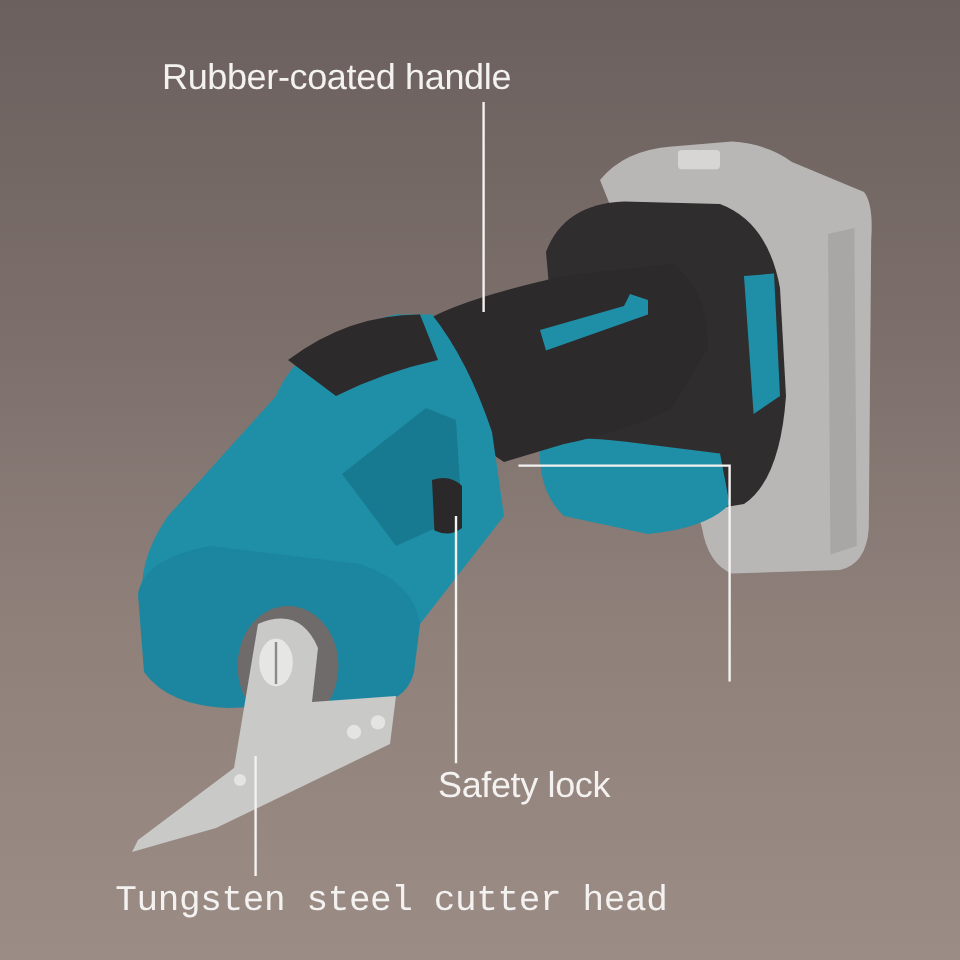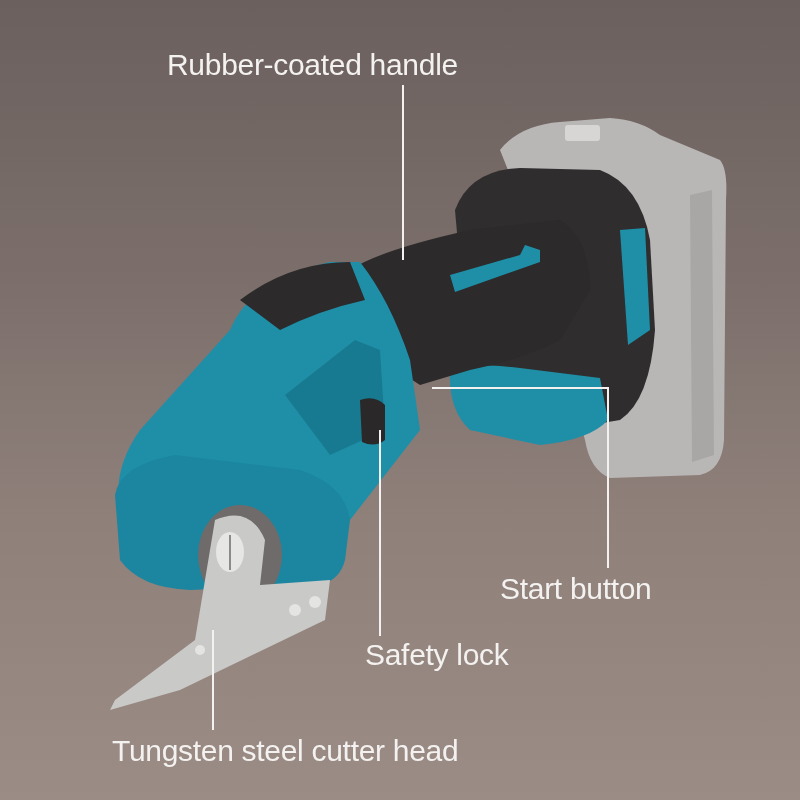--- a/index.html
+++ b/index.html
@@ -61,17 +61,16 @@
     </g>
 
     <g stroke="#f4f2f0" stroke-width="2" fill="none">
       <line x1="403" y1="85" x2="403" y2="260"></line>
       <polyline points="432,388 608,388 608,568"></polyline>
       <line x1="380" y1="430" x2="380" y2="636"></line>
       <line x1="213" y1="630" x2="213" y2="730"></line>
     </g>
   </svg>
 
-  <div class="label" style="left:135px; top:50px;margin-left:32px;">Rubber-coated handle</div>
-  <div class="label" style="left:500px; top:574px;">Start button</div>
+  <div class="label" style="left:135px; top:50px;">Rubber-coated handle</div>
   <div class="label" style="left:335px; top:640px;margin-left:30px;">Safety lock</div>
-  <div class="label" style="left:112px; top:736px;">Tungsten steel cutter head</div>
+  <div class="label" style="left:96px; top:736px;font-family:Liberation Mono, monospace;">Tungsten steel cutter head</div>
 </div>
 
 </body></html>

